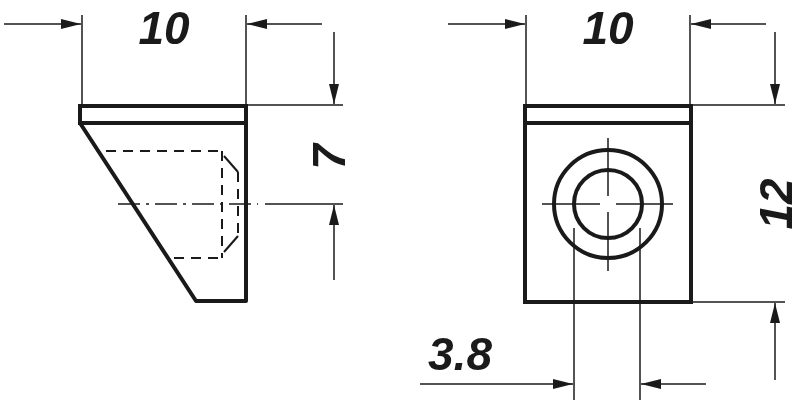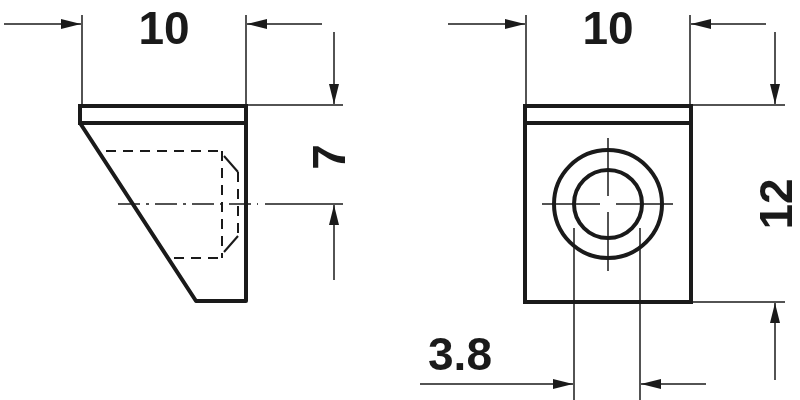--- a/index.html
+++ b/index.html
@@ -1,16 +1,16 @@
 <!DOCTYPE html>
 <html><head>
 <meta charset="utf-8">
 <style>
   html, body { margin: 0; padding: 0; background: #ffffff; }
-  .canvas { position: relative; width: 800px; height: 400px; overflow: hidden; background: #fff; }
+  .canvas { position: relative; width: 800px; height: 400px; overflow: hidden; background: #fff; font-style: italic; }
   svg { position: absolute; left: 0; top: 0; }
   .dimtext { font-family: "Liberation Sans", sans-serif; font-weight: bold; fill: #1a1a1a; }
 </style>
 </head>
 <body>
 
 <div class="canvas">
 <svg width="800" height="400" viewBox="0 0 800 400" xmlns="http://www.w3.org/2000/svg">
   <defs>
     <marker id="arr" viewBox="0 0 20 10" refX="20" refY="5" markerWidth="20" markerHeight="10" markerUnits="userSpaceOnUse" orient="auto">

